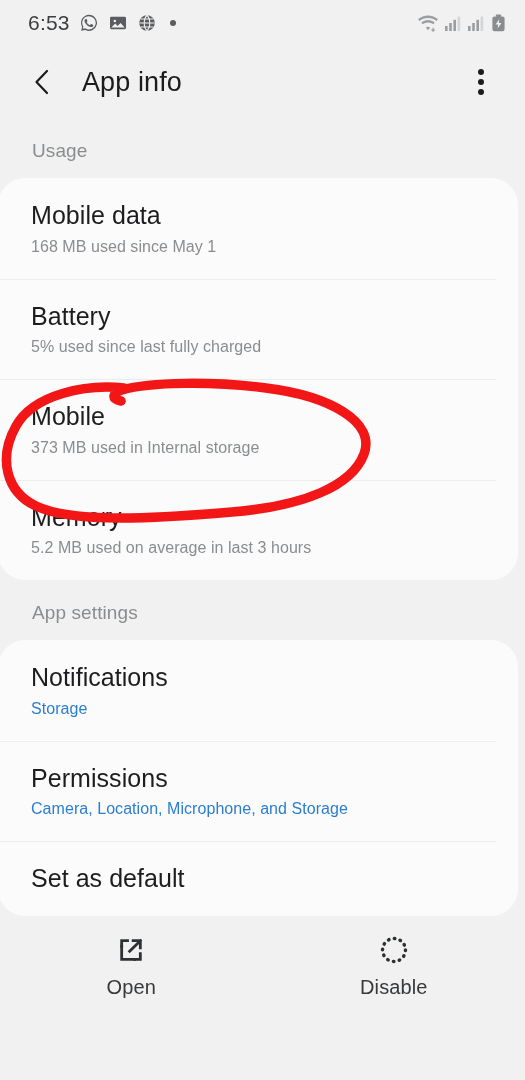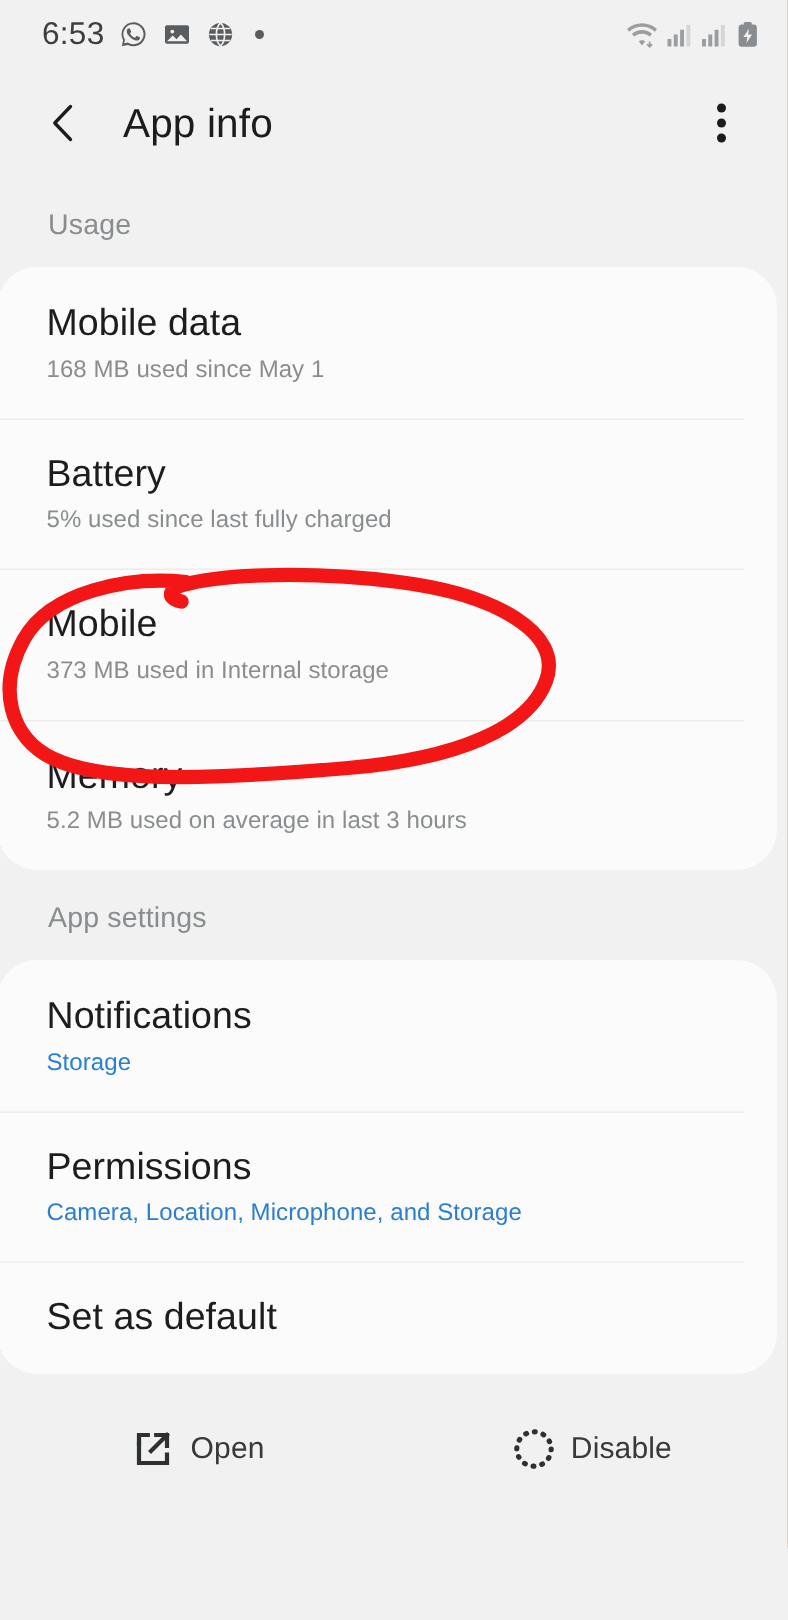--- a/index.html
+++ b/index.html
@@ -6,21 +6,21 @@
   html, body {
     width: 525px; height: 1080px;
     overflow: hidden;
     background: #f1f1f1;
     font-family: "Liberation Sans", "DejaVu Sans", sans-serif;
     -webkit-font-smoothing: antialiased;
   }
   #phone {
     position: relative;
     width: 525px; height: 1032px;
-    background: #c2410c;
+    background: #eab308;
     overflow: hidden;
   }
 
   
   .statusbar {
     position: absolute; top: 0; left: 0;
     width: 525px; height: 46px;
     display: flex; align-items: center;
     padding: 0 18px 0 28px;
     background: #f1f1f1;
@@ -109,21 +109,21 @@
   
   .actionbar {
     position: absolute; left: 0; top: 922px;
     width: 525px; height: 88px;
     background: #f1f1f1;
     display: flex; align-items: center;
     z-index: 8;
   }
   .action {
     flex: 1;
-    display: flex; flex-direction: row;
+    display: flex; flex-direction: column;
     align-items: center; justify-content: center;
     gap: 9px; cursor: pointer;
   }
   .action-label { font-size: 20px; color: #37393b; letter-spacing: .1px; }
   .action-ico { height: 34px; display: flex; align-items: center; justify-content: center; }
 
   
   .navbar {
     position: absolute; left: 0; top: 1010px;
     width: 525px; height: 70px;

